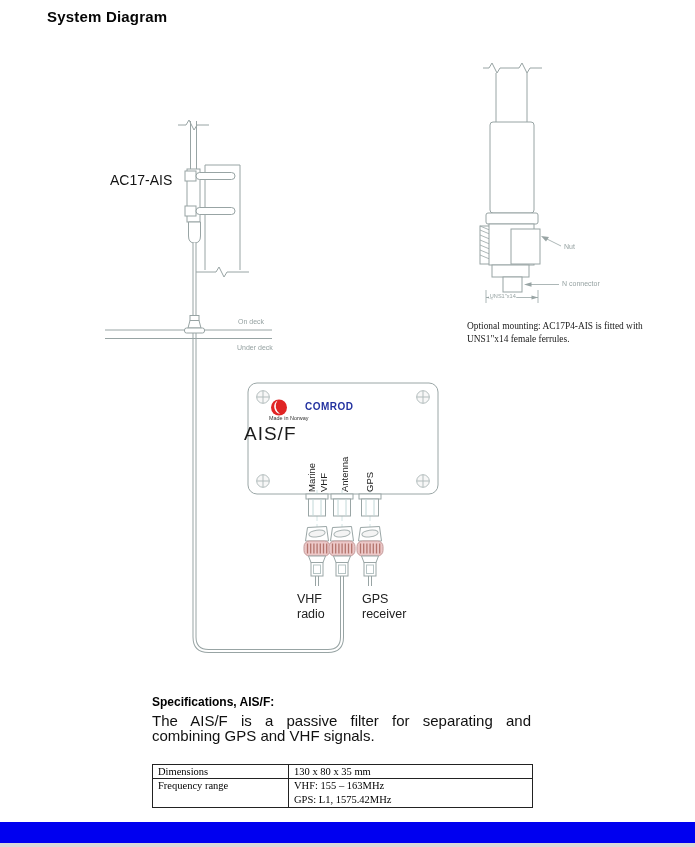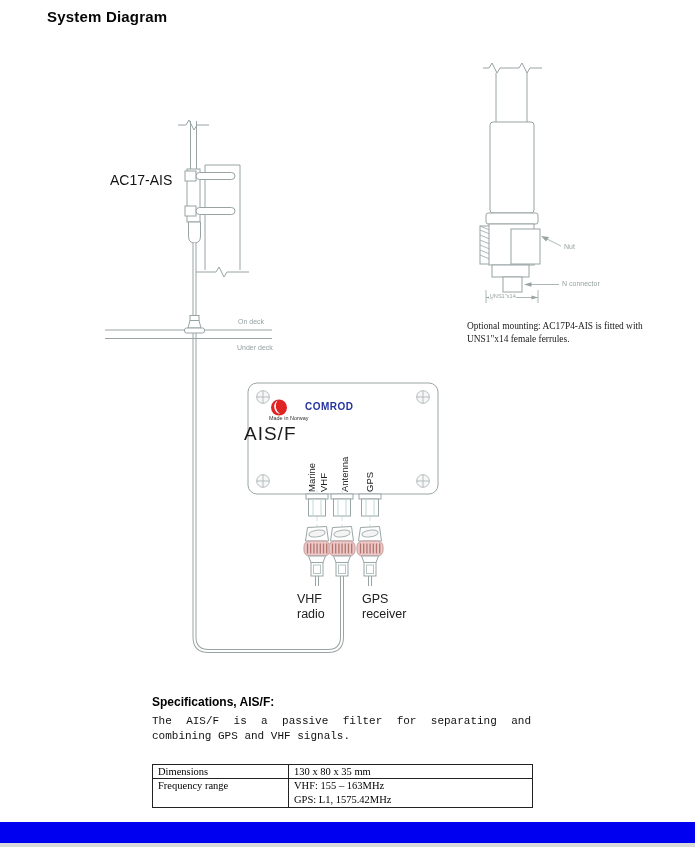--- a/index.html
+++ b/index.html
@@ -15,22 +15,22 @@
            font-size:9.4px;line-height:13px;color:#1a1a1a;}
   .brand{left:290px;top:401px;font-size:10px;font-weight:bold;color:#2433a0;letter-spacing:.5px;margin-left:15px;}
   .origin{left:269px;top:415px;font-size:7px;color:#333;transform:scale(.78);
           transform-origin:left top;white-space:nowrap;}
   .model{left:244px;top:423px;width:190px;text-align:left;font-size:19px;
          color:#1a1a1a;letter-spacing:1px;}
   .portlbl{font-size:9.5px;line-height:11.5px;color:#222;transform:rotate(-90deg);
            transform-origin:0 100%;}
   .devlbl{font-size:12.5px;line-height:15px;color:#222;}
   .spec-h{left:152px;top:695px;font-family:Liberation Sans, sans-serif;font-size:12px;font-weight:bold;color:#000;}
-  .spec-p{left:152px;top:714px;width:379px;font-family:Liberation Mono, monospace;
-          font-size:11px;line-height:14.5px;color:#111;text-align:justify;}
+  .spec-p{left:152px;top:714px;width:379px;font-family:Liberation Sans, sans-serif;
+          font-size:15px;line-height:14.5px;color:#111;text-align:justify;}
   table.spec{position:absolute;left:152px;top:757px;width:381px;border-collapse:collapse;
              font-family:"Liberation Serif",serif;font-size:10.5px;color:#000;margin-top:7px;}
   table.spec td{border:1px solid #222;padding:0 5px;vertical-align:top;line-height:13px;}
   table.spec td.c1{width:125px;}
   .vline{line-height:14px;}
   .footer-bar{left:0;top:822px;width:695px;height:21px;background:#0000f0;}
   .footer-strip{left:0;top:843px;width:695px;height:4px;background:#d9d9d9;}
 </style>
 </head>
 <body>

